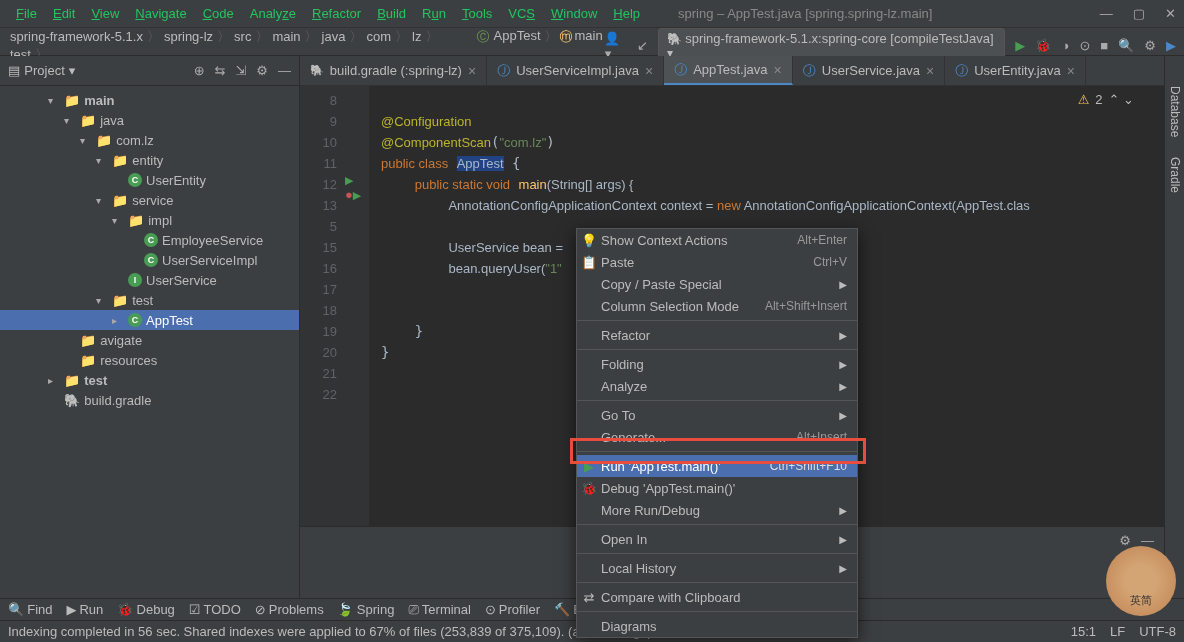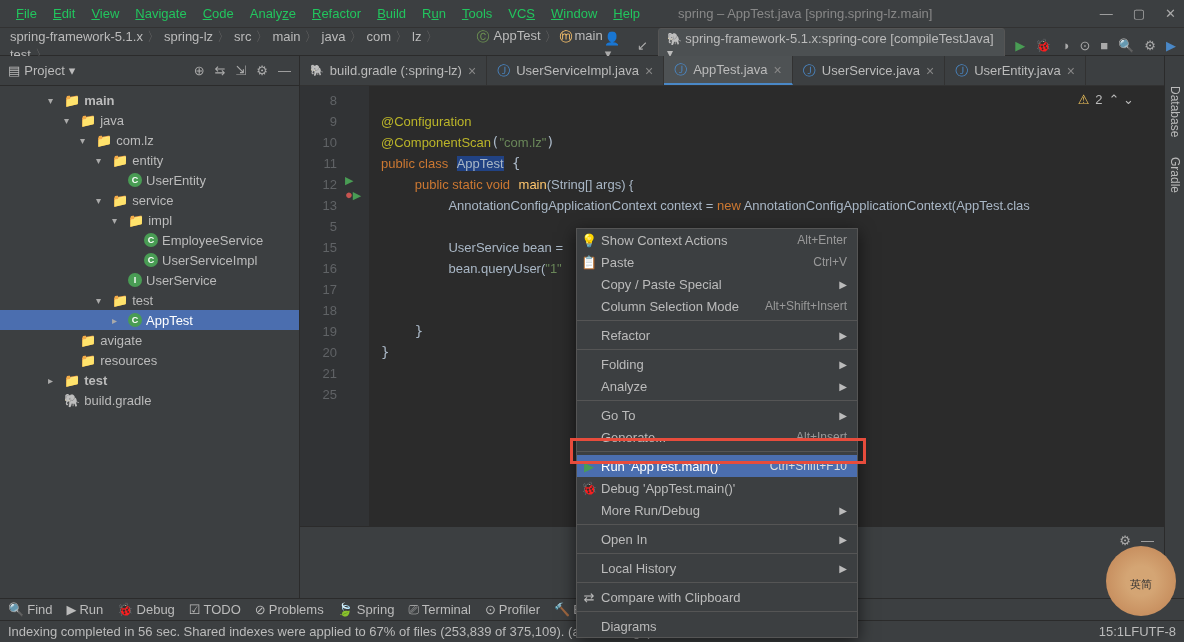--- a/index.html
+++ b/index.html
@@ -69,36 +69,36 @@
 
 .bottom-panel { height: 72px; background: #3c3f41; border-top: 1px solid #2b2b2b; display: flex; align-items: center; justify-content: center; color: #777; position: relative; }
 .bottom-panel-icons { position: absolute; top: 6px; right: 10px; display: flex; gap: 10px; color: #aaa; }
 
 
 .toolbar-bottom { height: 22px; background: #3c3f41; border-top: 1px solid #2b2b2b; display: flex; align-items: center; padding: 0 8px; gap: 14px; font-size: 12px; color: #bbb; }
 .tool-item { display: flex; align-items: center; gap: 3px; cursor: pointer; }
 
 
 .statusbar { height: 22px; background: #3c3f41; border-top: 1px solid #2b2b2b; display: flex; align-items: center; padding: 0 8px; font-size: 12px; color: #bbb; }
-.statusbar-right { margin-left: auto; display: flex; }
+.statusbar-right { margin-left: auto; display: flex; gap: 14px; }
 
 
 .context-menu { position: absolute; left: 576px; top: 228px; width: 282px; background: #3c3f41; border: 1px solid #555; box-shadow: 0 4px 16px rgba(0,0,0,0.6); z-index: 100; }
 .ctx-item { height: 22px; display: flex; align-items: center; padding: 0 10px 0 24px; color: #bbb; position: relative; cursor: pointer; }
 .ctx-item.ctx-selected { background: #4b6eaf; color: #fff; }
 .ctx-shortcut { margin-left: auto; color: #999; font-size: 12px; }
 .ctx-selected .ctx-shortcut { color: #ddd; }
 .ctx-arrow { margin-left: auto; color: #bbb; font-size: 10px; }
 .ctx-sep { height: 1px; background: #555; margin: 3px 0; }
 .ctx-icon { position: absolute; left: 4px; width: 16px; text-align: center; }
 .ctx-highlight-box { position: absolute; left: 570px; top: 438px; width: 296px; height: 26px; border: 3px solid #e74c3c; z-index: 101; pointer-events: none; }
 
 
 .avatar { position: absolute; right: 8px; bottom: 26px; width: 70px; height: 70px; background: radial-gradient(circle, #d4a574 30%, #c89060 70%); border-radius: 50%; z-index: 50; }
-.avatar-label { position: absolute; bottom: 24px; width: 100%; text-align: center; color: #333; font-size: 11px; }
+.avatar-label { position: absolute; bottom: 8px; width: 100%; text-align: center; color: #333; font-size: 11px; }
 </style>
 </head>
 <body>
 
 <div class="menubar">
   <span class="menubar-item"><u>F</u>ile</span>
   <span class="menubar-item"><u>E</u>dit</span>
   <span class="menubar-item"><u>V</u>iew</span>
   <span class="menubar-item"><u>N</u>avigate</span>
   <span class="menubar-item"><u>C</u>ode</span>
@@ -289,21 +289,21 @@
           <div>12</div>
           <div>13</div>
           <div>5</div>
           <div>15</div>
           <div>16</div>
           <div>17</div>
           <div>18</div>
           <div>19</div>
           <div>20</div>
           <div>21</div>
-          <div>25</div>
+          <div>22</div>
         </div>
       <div class="gutter-extra">
         <div style="height:84px"></div>
         <div class="gutter-run">▶</div>
         <div style="height:0px"></div>
         <div class="gutter-run"><span style="color:#c75450">●</span>▶</div>
       </div>
       <div class="code"><span>
 </span><span class="anno">@Configuration</span>
 <span class="anno">@ComponentScan</span>(<span class="str">"com.lz"</span>)

